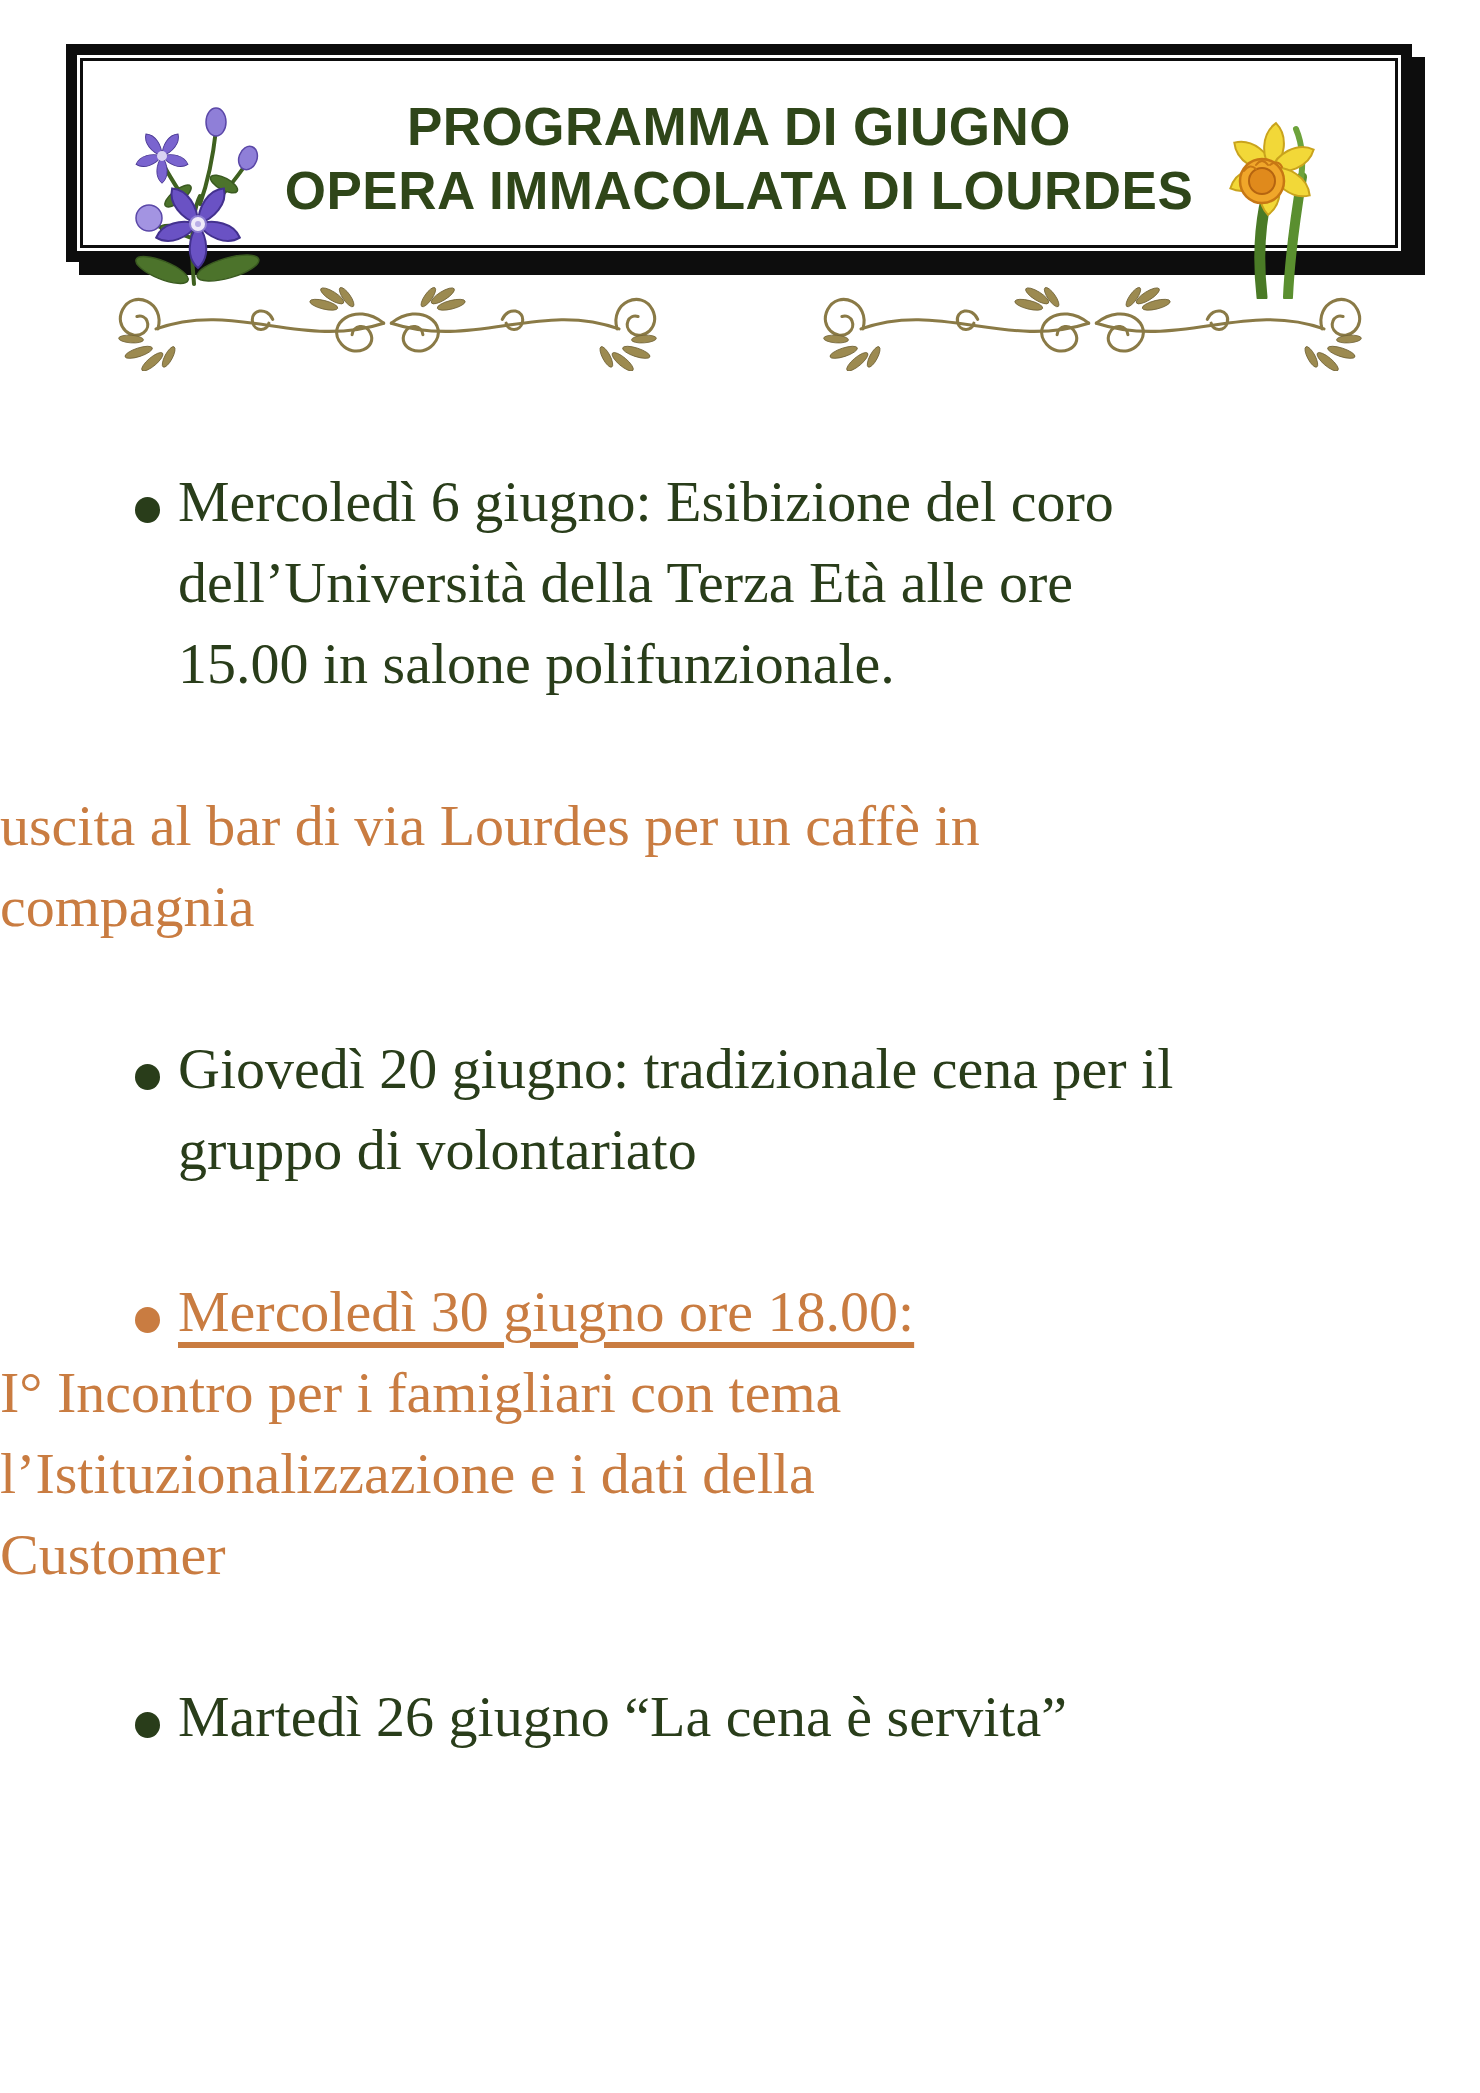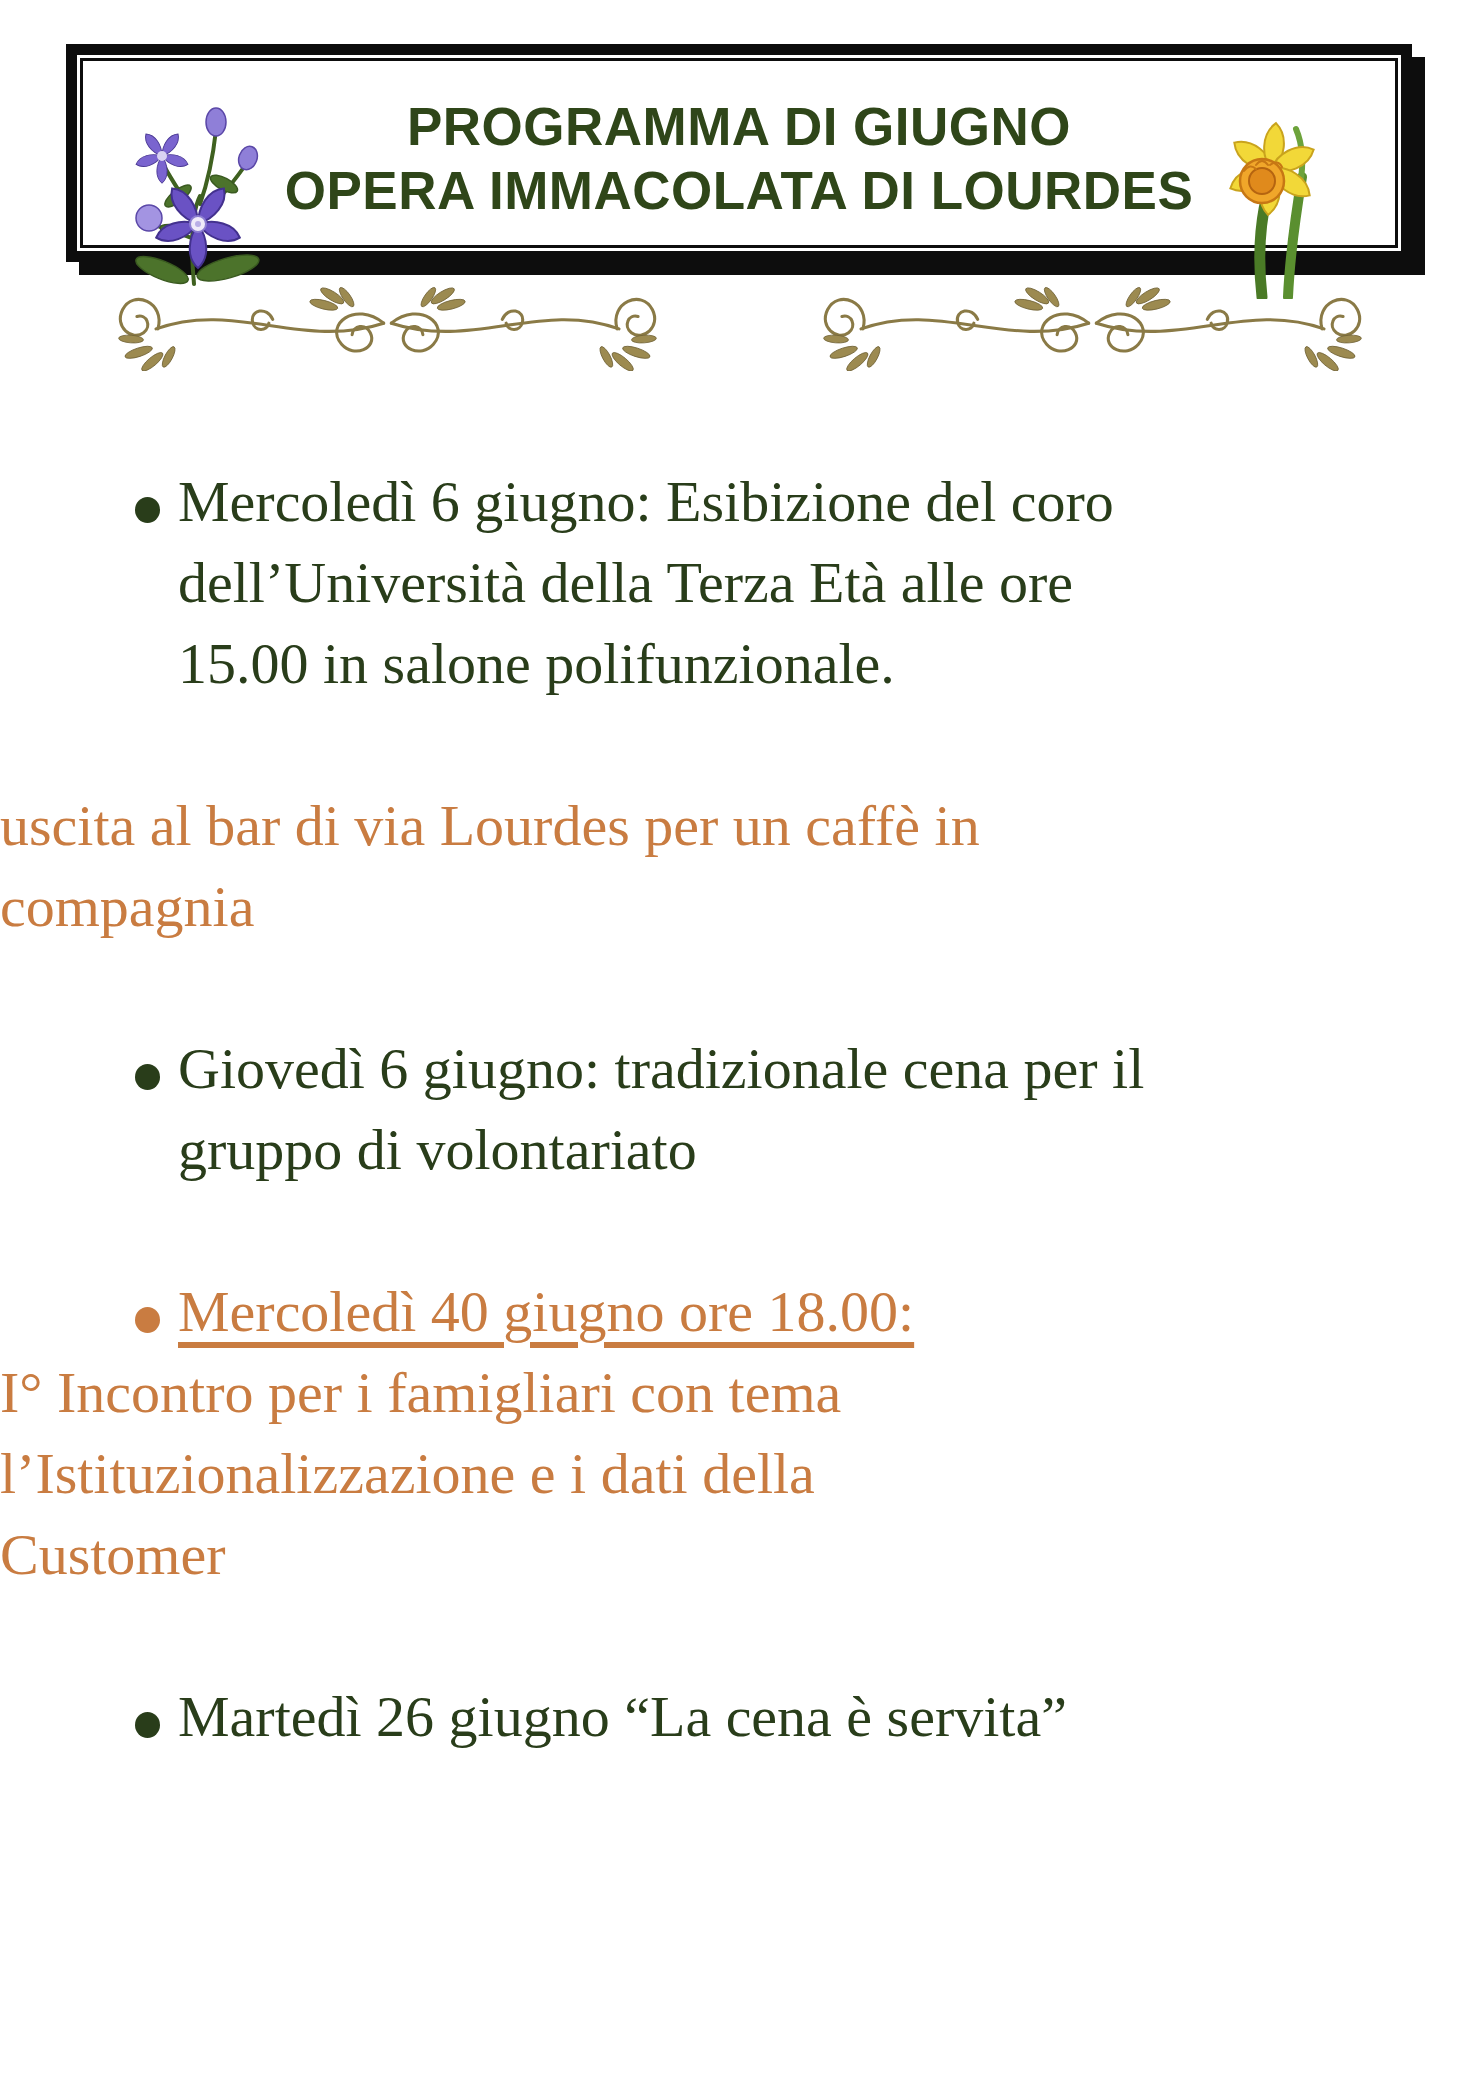--- a/index.html
+++ b/index.html
@@ -206,28 +206,28 @@
 15.00 in salone polifunzionale.</span>
     </div>
 
     <div class="event orange">
       <div class="cont txt">uscita al bar di via Lourdes per un caffè in
 compagnia</div>
     </div>
 
     <div class="event green bulleted">
       <span class="bullet"></span>
-      <span class="txt">Giovedì 6 giugno: tradizionale cena per il
+      <span class="txt">Giovedì 20 giugno: tradizionale cena per il
 gruppo di volontariato</span>
     </div>
 
     <div class="event orange">
       <div class="bulleted">
         <span class="bullet"></span>
-        <span class="txt underlined">Mercoledì 40 giugno ore 18.00:</span>
+        <span class="txt underlined">Mercoledì 30 giugno ore 18.00:</span>
       </div>
       <div class="cont txt">I° Incontro per i famigliari con tema
 l’Istituzionalizzazione e i dati della
 Customer</div>
     </div>
 
     <div class="event green bulleted">
       <span class="bullet"></span>
       <span class="txt">Martedì 26 giugno “La cena è servita”</span>
     </div>

